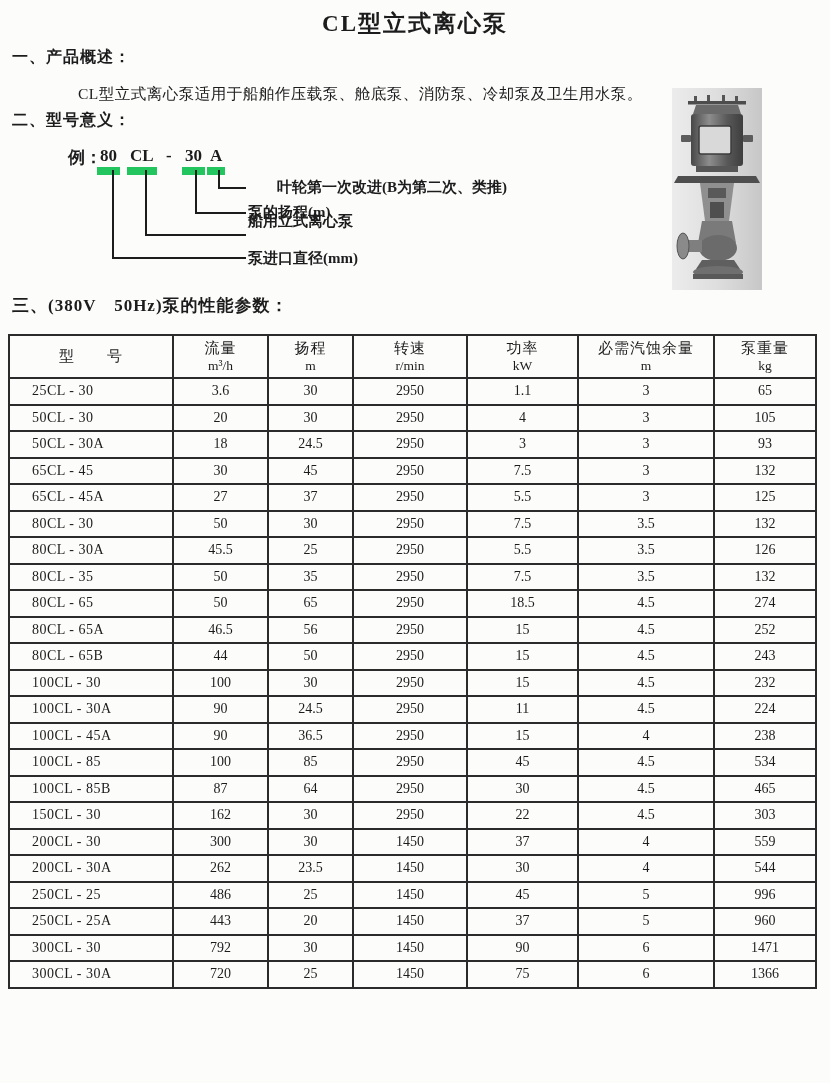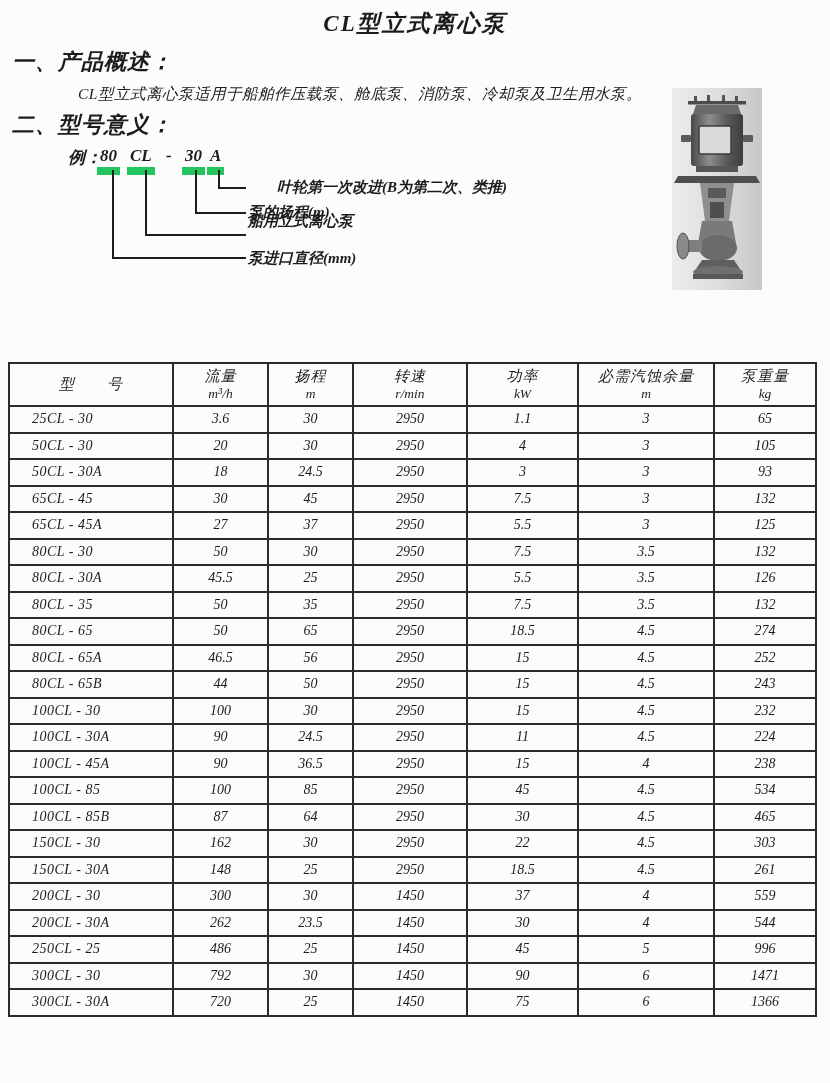--- a/index.html
+++ b/index.html
@@ -1,27 +1,27 @@
 <!DOCTYPE html>
 <html><head>
 <meta charset="utf-8">
 <style>
   html,body { margin:0; padding:0; }
   body {
     width:830px; height:1083px; overflow:hidden;
     background:#fcfcfb; color:#1c1c1c;
     font-family:"Liberation Serif","DejaVu Serif",serif;
   }
-  .page { position:relative; width:830px; height:971px;font-style:italic; }
+  .page { position:relative; width:830px; height:971px; }
 
   .doc-title {
     position:absolute; top:8px; left:0; width:100%;
     text-align:center; font-size:23px; font-weight:bold; letter-spacing:2px;
   }
-  .sec-heading { position:absolute; left:12px; font-size:22px; font-weight:bold; letter-spacing:1px; }
+  .sec-heading { position:absolute; left:12px; font-size:16px; font-weight:bold; letter-spacing:1px; }
   .sec1-heading { top:47px; }
   .sec1-body { position:absolute; left:78px; top:84px; font-size:15.5px; letter-spacing:0.5px;text-align:right; }
   .sec2-heading { top:110px; }
   .sec3-heading { top:294px; font-size:17px; }
 
   
   .ex-part { position:absolute; top:146px; font-size:17px; font-weight:600; }
   .ex-underlined { border-bottom:8px solid #22c55e; padding:0 3px 1px 3px; }
   .conn { position:absolute; border-left:2px solid #1c1c1c; border-bottom:2px solid #1c1c1c; }
   .conn-a  { left:218px; top:170px; width:26px;  height:17px; }
@@ -33,21 +33,21 @@
   .callout-2 { top:203px; }
   .callout-3 { top:212px; }
   .callout-4 { top:249px; }
 
   
   .pump-photo { position:absolute; left:672px; top:88px; width:90px; height:202px; }
 
   
   table.perf {
     position:absolute; left:8px; top:334px; width:807px;
-    border-collapse:collapse; table-layout:fixed;margin-top:28px;
+    border-collapse:collapse; table-layout:fixed;
   }
   table.perf th, table.perf td {
     border:2px solid #2b2b2b; padding:0;
     text-align:center; vertical-align:middle;
     font-weight:normal; overflow:hidden;
   }
   table.perf thead tr { height:43px; }
   table.perf tbody tr { height:26.5px; }
   th .h-line1 { font-size:15px; letter-spacing:1px; }
   th .h-line2 { font-size:13.5px; }
@@ -117,20 +117,21 @@
     <rect x="38" y="114" width="14" height="16" fill="#4f4f4f"></rect>
     <path d="M30 133 h30 l4 22 h-38 z" fill="#7a7a7a"></path>
     <ellipse cx="46" cy="160" rx="19" ry="13" fill="#6b6b6b"></ellipse>
     <rect x="14" y="152" width="16" height="12" fill="#7f7f7f"></rect>
     <ellipse cx="11" cy="158" rx="6" ry="13" fill="#8a8a8a" stroke="#555" stroke-width="1"></ellipse>
     <path d="M30 172 h32 l6 9 h-44 z" fill="#5f5f5f"></path>
     <ellipse cx="46" cy="184" rx="25" ry="6" fill="#6f6f6f"></ellipse>
     <rect x="21" y="186" width="50" height="5" fill="#595959"></rect>
   </svg>
 
+  <div class="sec-heading sec3-heading">三、(380V　50Hz)泵的性能参数：</div>
 
   <table class="perf">
     <colgroup>
       <col style="width:164px">
         <col style="width:95px">
         <col style="width:85px">
       <col style="width:114px">
         <col style="width:111px">
         <col style="width:136px">
         <col style="width:102px">
@@ -314,29 +315,20 @@
         <tr>
           <td class="model">150CL - 30</td>
           <td>162</td>
           <td>30</td>
           <td>2950</td>
           <td>22</td>
           <td>4.5</td>
           <td>303</td>
         </tr>
         <tr>
-          <td class="model">150CL - 30A</td>
-          <td>148</td>
-          <td>25</td>
-          <td>2950</td>
-          <td>18.5</td>
-          <td>4.5</td>
-          <td>261</td>
-        </tr>
-        <tr>
           <td class="model">200CL - 30</td>
           <td>300</td>
           <td>30</td>
           <td>1450</td>
           <td>37</td>
           <td>4</td>
           <td>559</td>
         </tr>
         <tr>
           <td class="model">200CL - 30A</td>
@@ -350,20 +342,29 @@
         <tr>
           <td class="model">250CL - 25</td>
           <td>486</td>
           <td>25</td>
           <td>1450</td>
           <td>45</td>
           <td>5</td>
           <td>996</td>
         </tr>
         <tr>
+          <td class="model">250CL - 25A</td>
+          <td>443</td>
+          <td>20</td>
+          <td>1450</td>
+          <td>37</td>
+          <td>5</td>
+          <td>960</td>
+        </tr>
+        <tr>
           <td class="model">300CL - 30</td>
           <td>792</td>
           <td>30</td>
           <td>1450</td>
           <td>90</td>
           <td>6</td>
           <td>1471</td>
         </tr>
         <tr>
           <td class="model">300CL - 30A</td>

